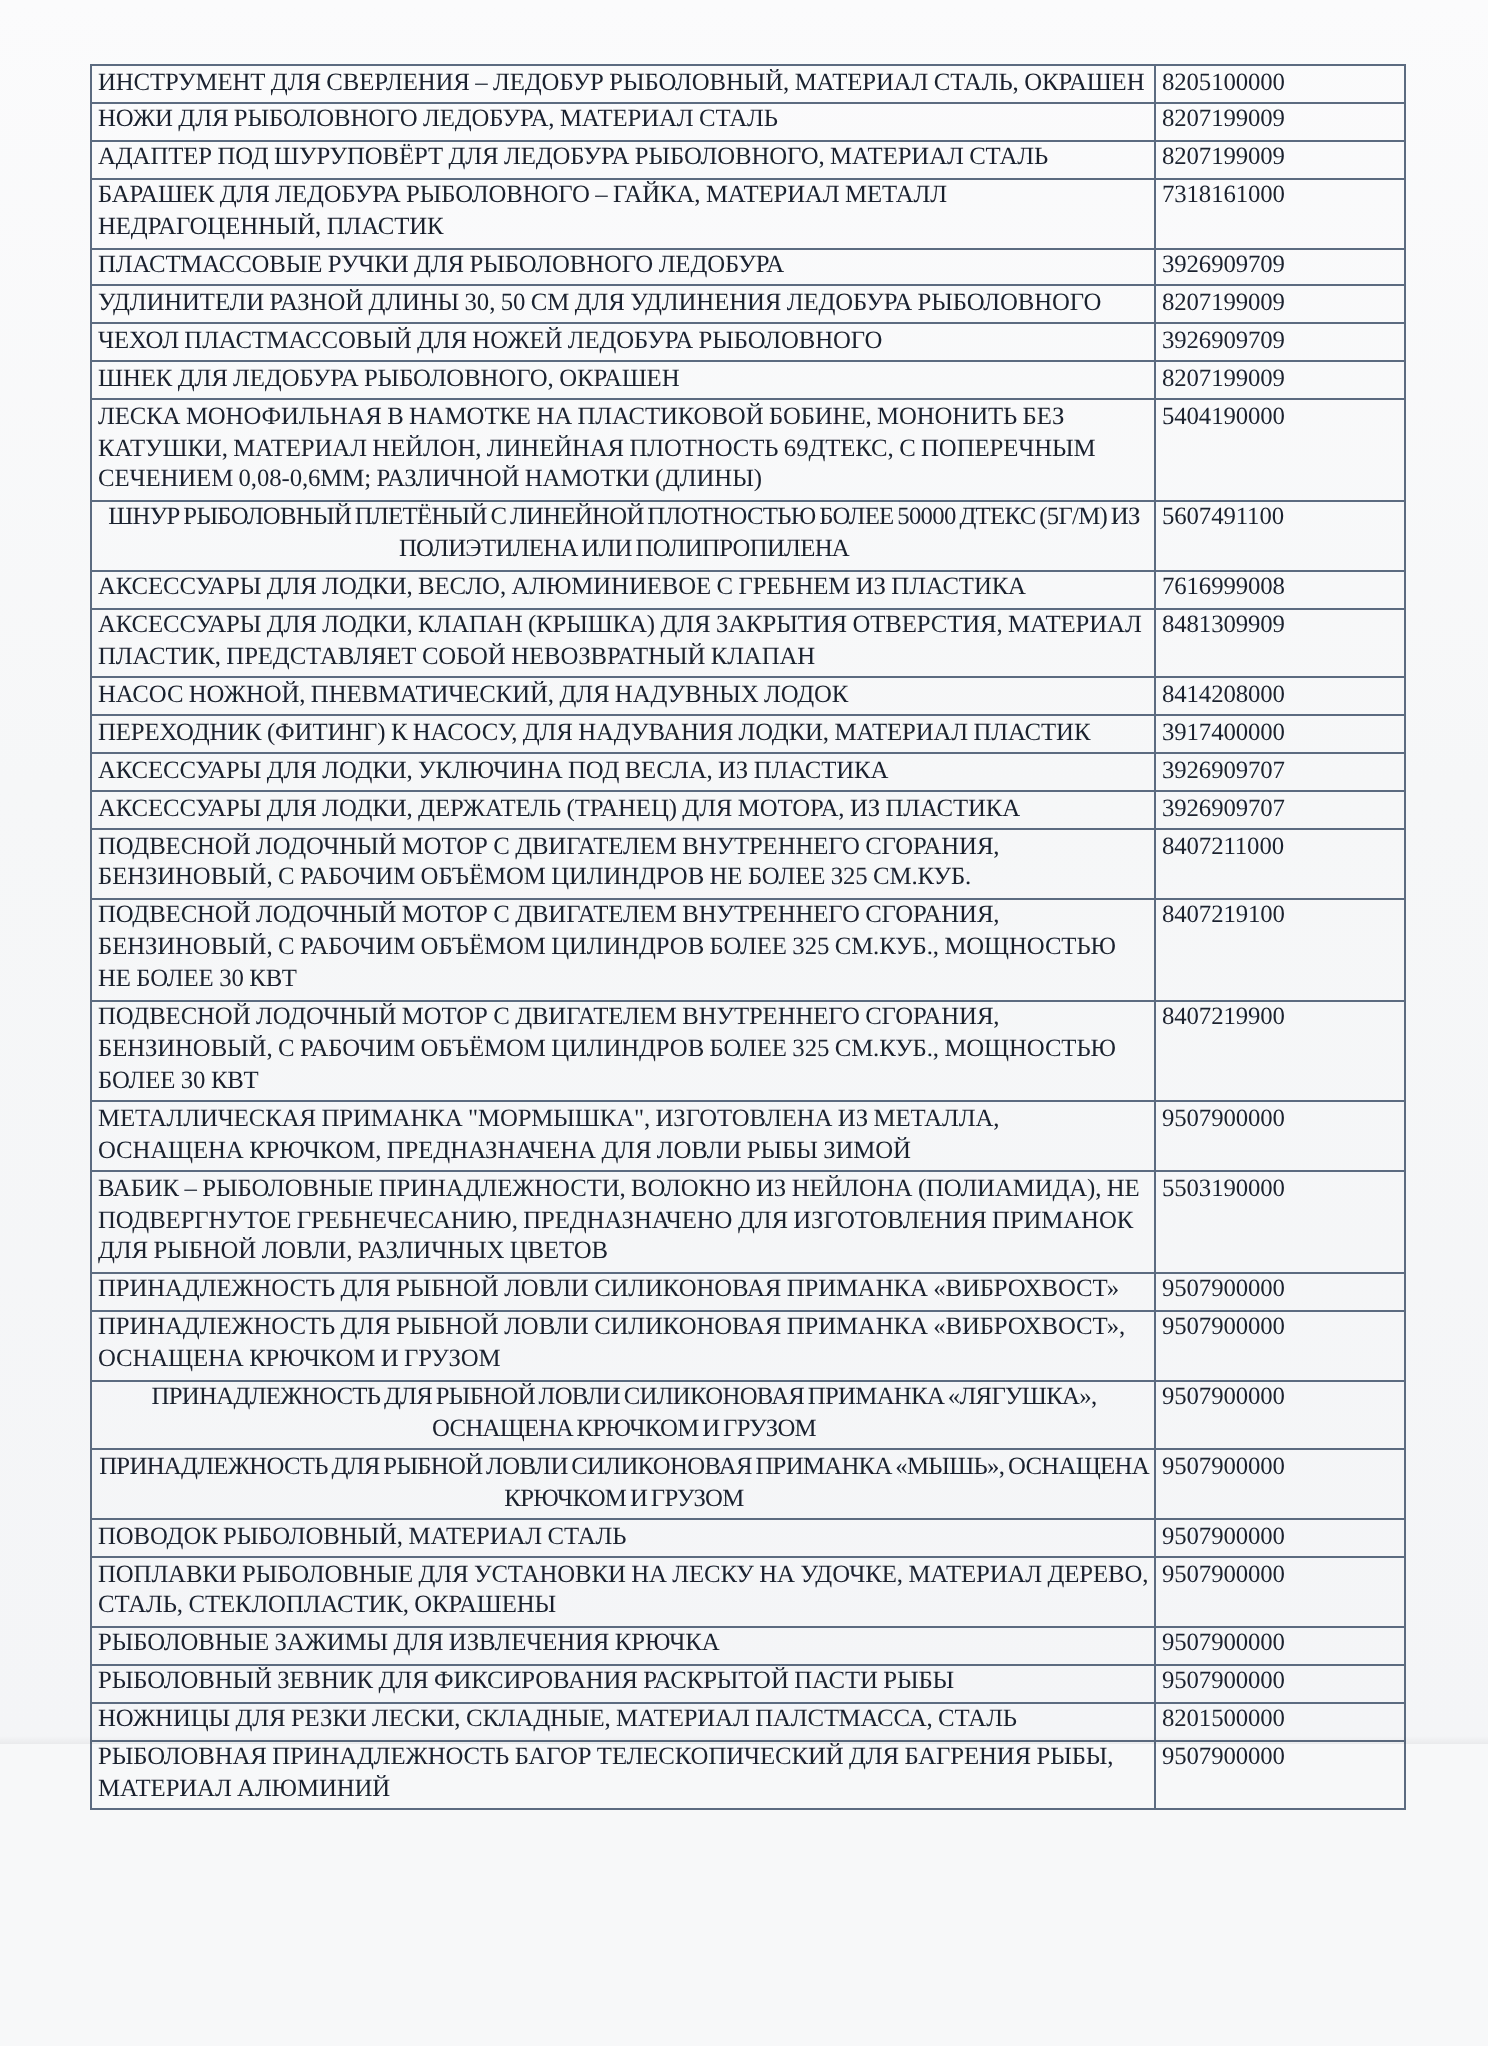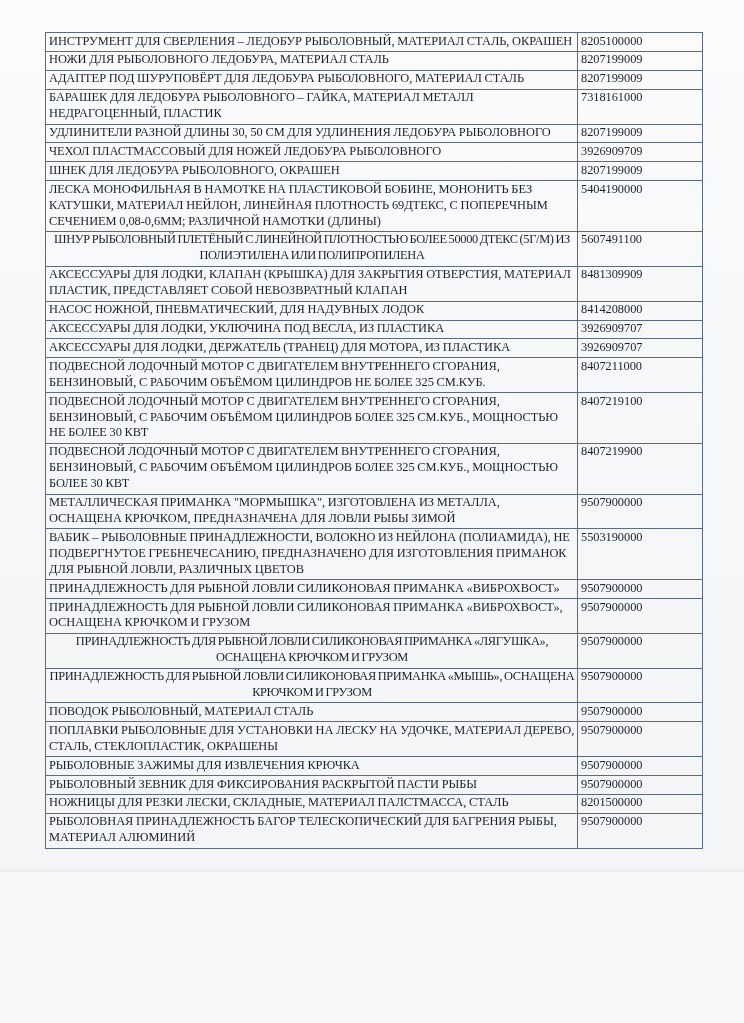--- a/index.html
+++ b/index.html
@@ -98,46 +98,58 @@
           </tr>
           <tr>
             <td class="desc">АДАПТЕР ПОД ШУРУПОВЁРТ ДЛЯ ЛЕДОБУРА РЫБОЛОВНОГО, МАТЕРИАЛ СТАЛЬ</td>
             <td class="code">8207199009</td>
           </tr>
           <tr>
             <td class="desc">БАРАШЕК ДЛЯ ЛЕДОБУРА РЫБОЛОВНОГО – ГАЙКА, МАТЕРИАЛ МЕТАЛЛ НЕДРАГОЦЕННЫЙ, ПЛАСТИК</td>
             <td class="code">7318161000</td>
           </tr>
           <tr>
+            <td class="desc">ПЛАСТМАССОВЫЕ РУЧКИ ДЛЯ РЫБОЛОВНОГО ЛЕДОБУРА</td>
+            <td class="code">3926909709</td>
+          </tr>
+          <tr>
             <td class="desc">УДЛИНИТЕЛИ РАЗНОЙ ДЛИНЫ 30, 50 СМ ДЛЯ УДЛИНЕНИЯ ЛЕДОБУРА РЫБОЛОВНОГО</td>
             <td class="code">8207199009</td>
           </tr>
           <tr>
             <td class="desc">ЧЕХОЛ ПЛАСТМАССОВЫЙ ДЛЯ НОЖЕЙ ЛЕДОБУРА РЫБОЛОВНОГО</td>
             <td class="code">3926909709</td>
           </tr>
           <tr>
             <td class="desc">ШНЕК ДЛЯ ЛЕДОБУРА РЫБОЛОВНОГО, ОКРАШЕН</td>
             <td class="code">8207199009</td>
           </tr>
           <tr>
             <td class="desc">ЛЕСКА МОНОФИЛЬНАЯ В НАМОТКЕ НА ПЛАСТИКОВОЙ БОБИНЕ, МОНОНИТЬ БЕЗ КАТУШКИ, МАТЕРИАЛ НЕЙЛОН, ЛИНЕЙНАЯ ПЛОТНОСТЬ 69ДТЕКС, С ПОПЕРЕЧНЫМ СЕЧЕНИЕМ 0,08-0,6ММ; РАЗЛИЧНОЙ НАМОТКИ (ДЛИНЫ)</td>
             <td class="code">5404190000</td>
           </tr>
           <tr>
             <td class="desc tight">ШНУР РЫБОЛОВНЫЙ ПЛЕТЁНЫЙ С ЛИНЕЙНОЙ ПЛОТНОСТЬЮ БОЛЕЕ 50000 ДТЕКС (5Г/М) ИЗ ПОЛИЭТИЛЕНА ИЛИ ПОЛИПРОПИЛЕНА</td>
             <td class="code">5607491100</td>
           </tr>
           <tr>
+            <td class="desc">АКСЕССУАРЫ ДЛЯ ЛОДКИ, ВЕСЛО, АЛЮМИНИЕВОЕ С ГРЕБНЕМ ИЗ ПЛАСТИКА</td>
+            <td class="code">7616999008</td>
+          </tr>
+          <tr>
             <td class="desc">АКСЕССУАРЫ ДЛЯ ЛОДКИ, КЛАПАН (КРЫШКА) ДЛЯ ЗАКРЫТИЯ ОТВЕРСТИЯ, МАТЕРИАЛ ПЛАСТИК, ПРЕДСТАВЛЯЕТ СОБОЙ НЕВОЗВРАТНЫЙ КЛАПАН</td>
             <td class="code">8481309909</td>
           </tr>
           <tr>
             <td class="desc">НАСОС НОЖНОЙ, ПНЕВМАТИЧЕСКИЙ, ДЛЯ НАДУВНЫХ ЛОДОК</td>
             <td class="code">8414208000</td>
+          </tr>
+          <tr>
+            <td class="desc">ПЕРЕХОДНИК (ФИТИНГ) К НАСОСУ, ДЛЯ НАДУВАНИЯ ЛОДКИ, МАТЕРИАЛ ПЛАСТИК</td>
+            <td class="code">3917400000</td>
           </tr>
           <tr>
             <td class="desc">АКСЕССУАРЫ ДЛЯ ЛОДКИ, УКЛЮЧИНА ПОД ВЕСЛА, ИЗ ПЛАСТИКА</td>
             <td class="code">3926909707</td>
           </tr>
           <tr>
             <td class="desc">АКСЕССУАРЫ ДЛЯ ЛОДКИ, ДЕРЖАТЕЛЬ (ТРАНЕЦ) ДЛЯ МОТОРА, ИЗ ПЛАСТИКА</td>
             <td class="code">3926909707</td>
           </tr>
           <tr>

